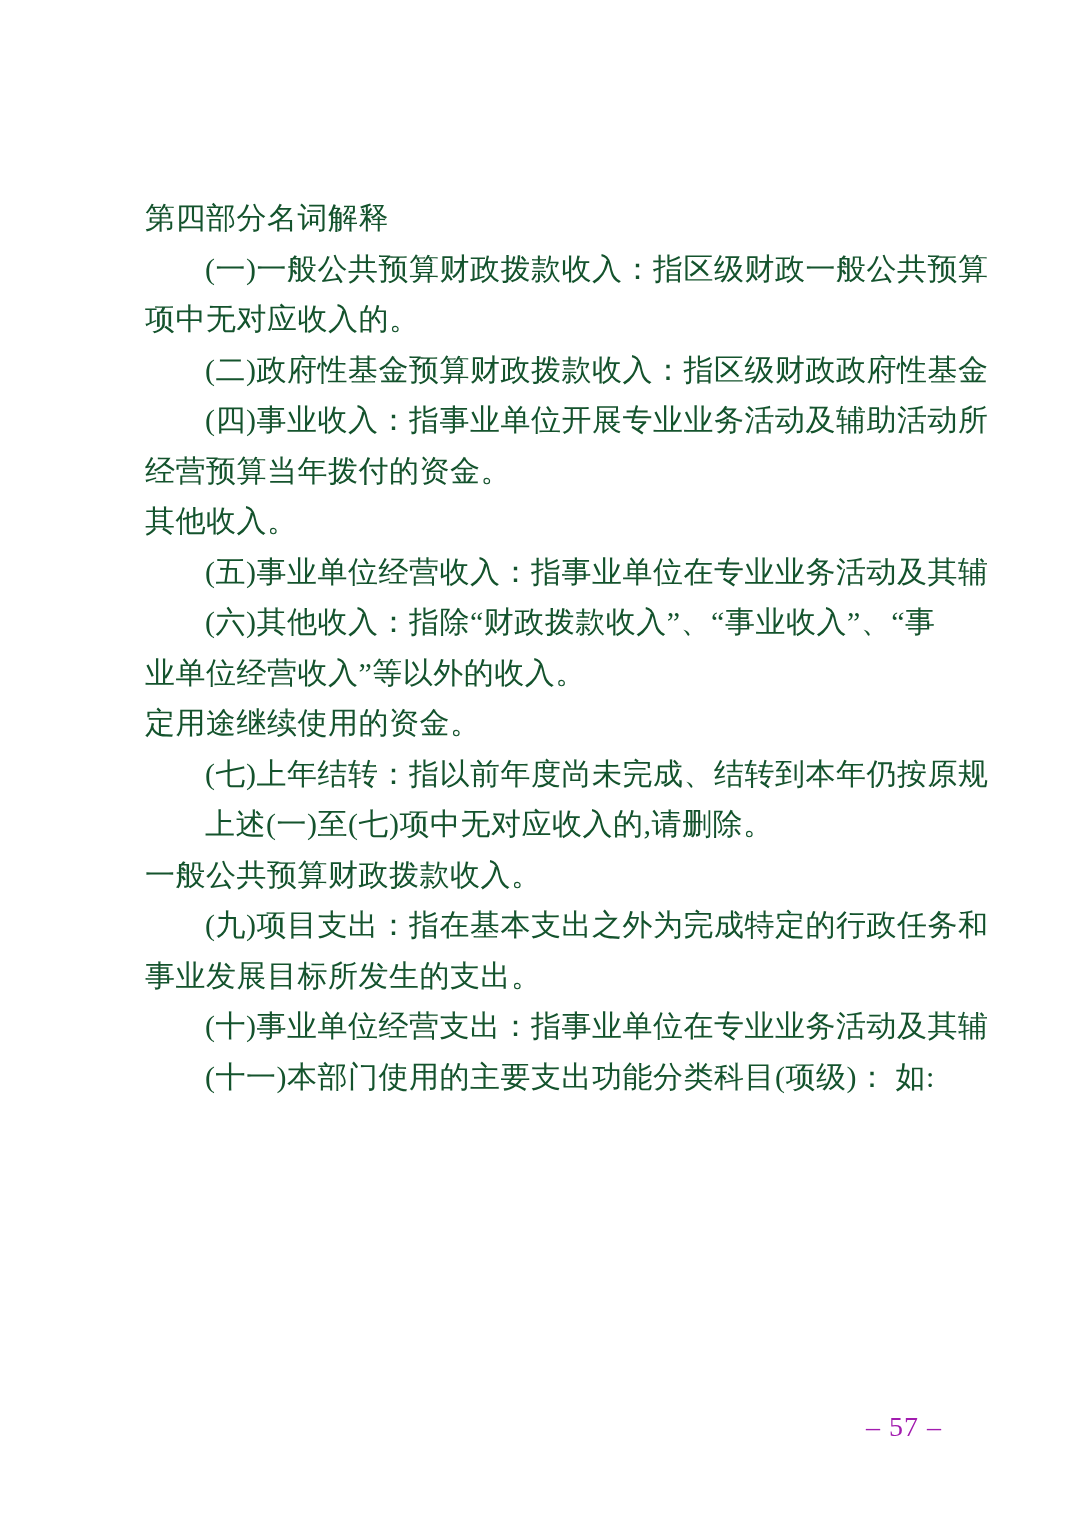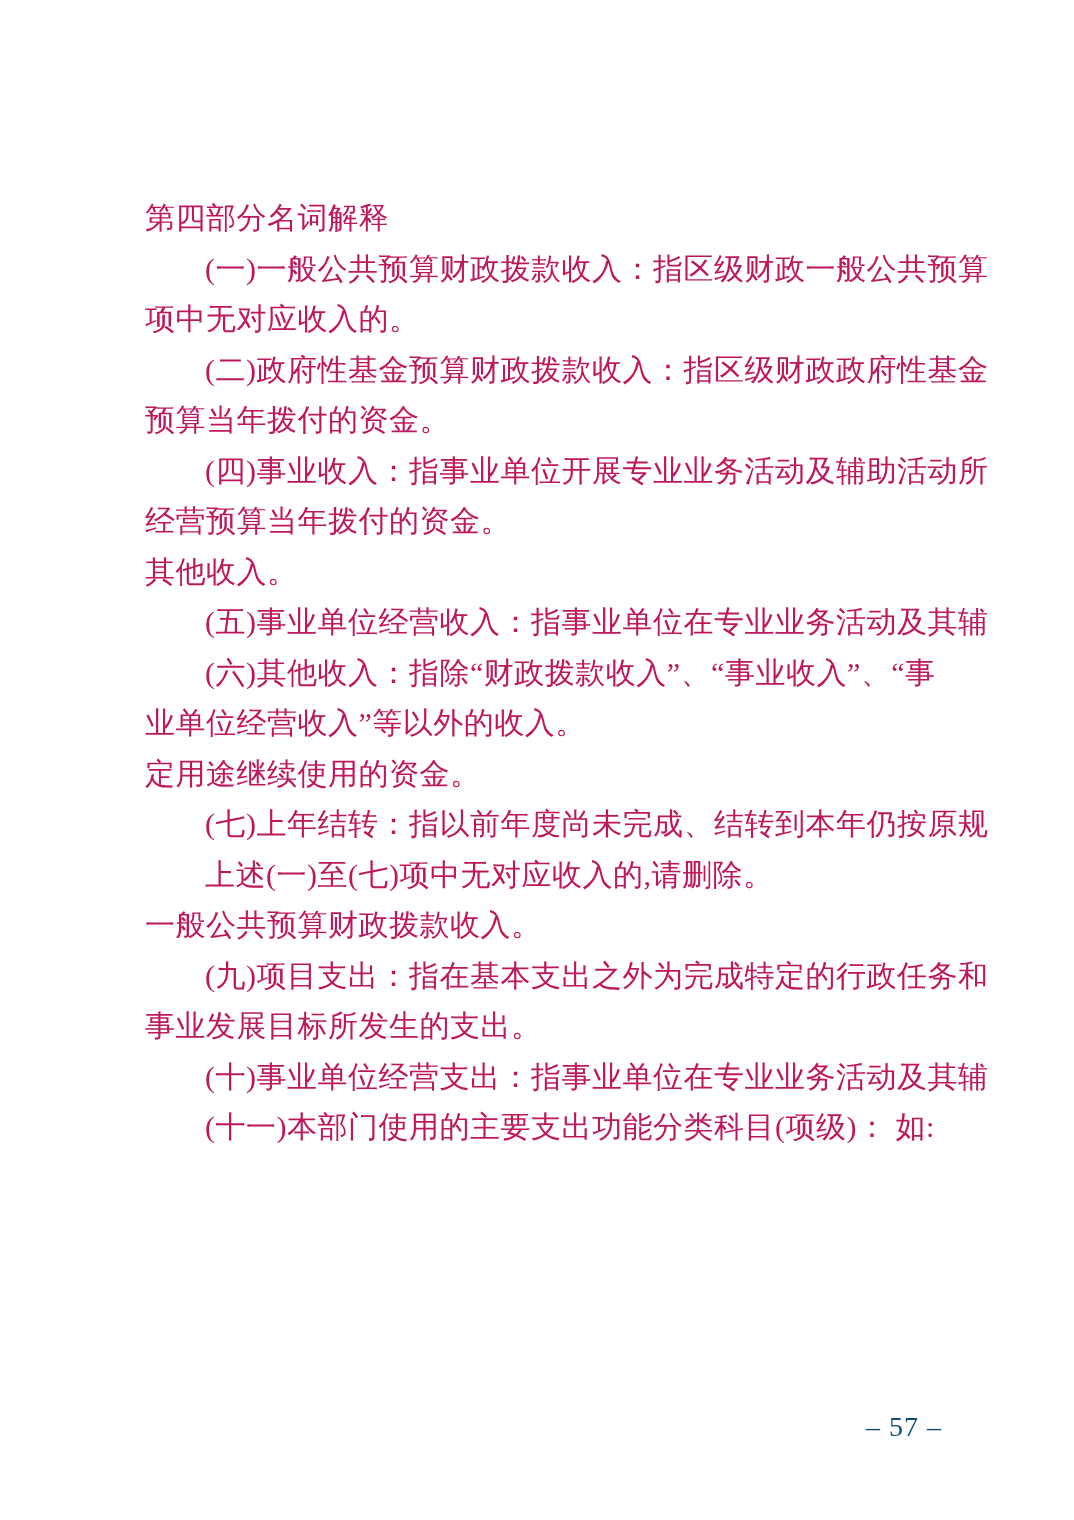--- a/index.html
+++ b/index.html
@@ -21,46 +21,45 @@
     left: 145px;
     top: 193px;
     width: 860px;
   }
   .line {
     height: 50.5px;
     line-height: 50.5px;
     font-size: 30px;
     letter-spacing: 0.5px;
     white-space: nowrap;
-    color: #be185d;
+    color: #14532d;
   }
   .line.indent {
     padding-left: 60px; 
   }
   .pagenum {
     position: absolute;
     top: 1412px;
     right: 132px;
     font-size: 28px;
     line-height: 30px;
     letter-spacing: 1px;
-    color: #0c4a6e;
+    color: #a21caf;
     font-family: "Liberation Serif", "DejaVu Serif", serif;
   }
 </style>
 </head>
 <body>
 
 <div class="page">
   <div class="textblock">
       <div class="line">第四部分名词解释</div>
       <div class="line indent">(一)一般公共预算财政拨款收入：指区级财政一般公共预算</div>
       <div class="line">项中无对应收入的。</div>
       <div class="line indent">(二)政府性基金预算财政拨款收入：指区级财政政府性基金</div>
-      <div class="line">预算当年拨付的资金。</div>
       <div class="line indent">(四)事业收入：指事业单位开展专业业务活动及辅助活动所</div>
       <div class="line">经营预算当年拨付的资金。</div>
       <div class="line">其他收入。</div>
       <div class="line indent">(五)事业单位经营收入：指事业单位在专业业务活动及其辅</div>
       <div class="line indent">(六)其他收入：指除“财政拨款收入”、“事业收入”、“事</div>
       <div class="line">业单位经营收入”等以外的收入。</div>
       <div class="line">定用途继续使用的资金。</div>
       <div class="line indent">(七)上年结转：指以前年度尚未完成、结转到本年仍按原规</div>
       <div class="line indent">上述(一)至(七)项中无对应收入的,请删除。</div>
       <div class="line">一般公共预算财政拨款收入。</div>

